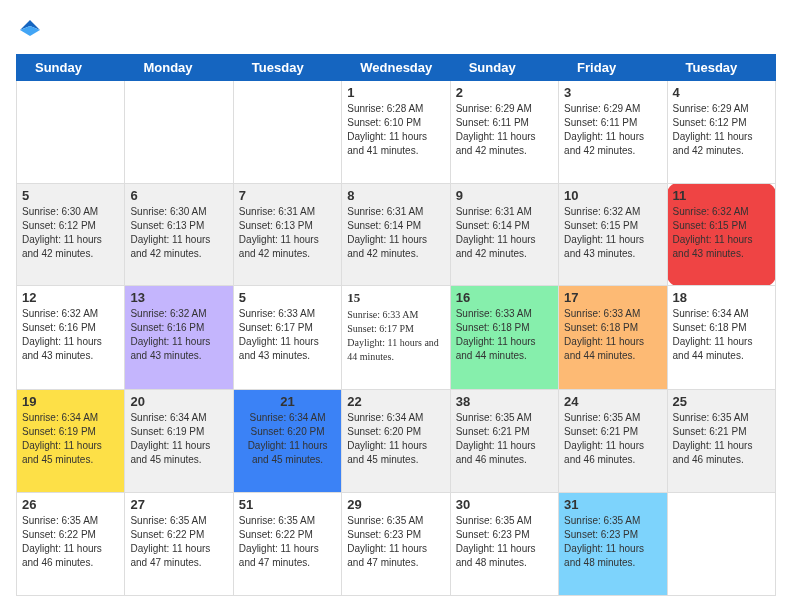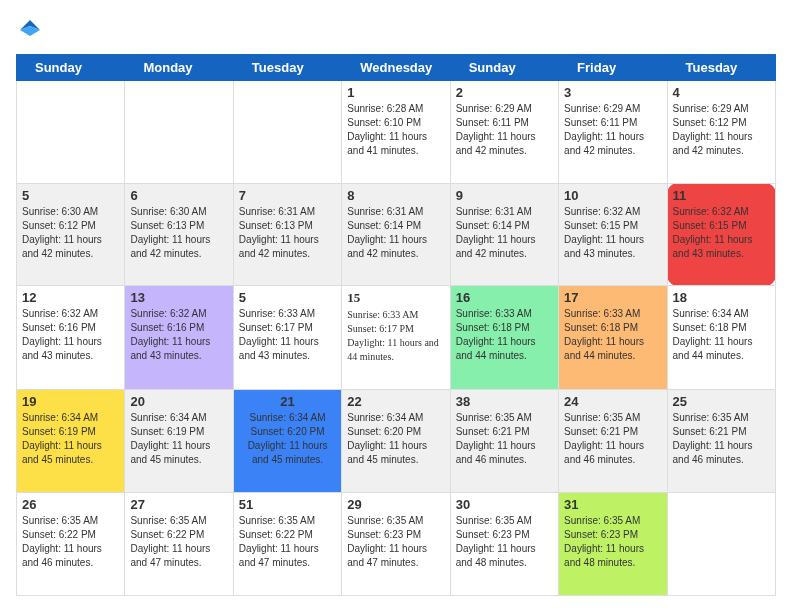--- a/index.html
+++ b/index.html
@@ -312,21 +312,21 @@
             <div class="day-info" style="white-space: pre-line;">Sunrise: 6:35 AM
 Sunset: 6:23 PM
 Daylight: 11 hours and 47 minutes.</div>
           </td>
           <td style="background: rgb(255, 255, 255);">
             <span class="day-num">30</span>
             <div class="day-info" style="white-space: pre-line;">Sunrise: 6:35 AM
 Sunset: 6:23 PM
 Daylight: 11 hours and 48 minutes.</div>
           </td>
-          <td style="background: #bef264;">
+          <td style="background: #7dd3fc;">
             <span class="day-num">31</span>
             <div class="day-info" style="white-space: pre-line;">Sunrise: 6:35 AM
 Sunset: 6:23 PM
 Daylight: 11 hours and 48 minutes.</div>
           </td>
           <td class="empty-cell"></td>
         </tr>
       </tbody>
   </table>
 </div>

